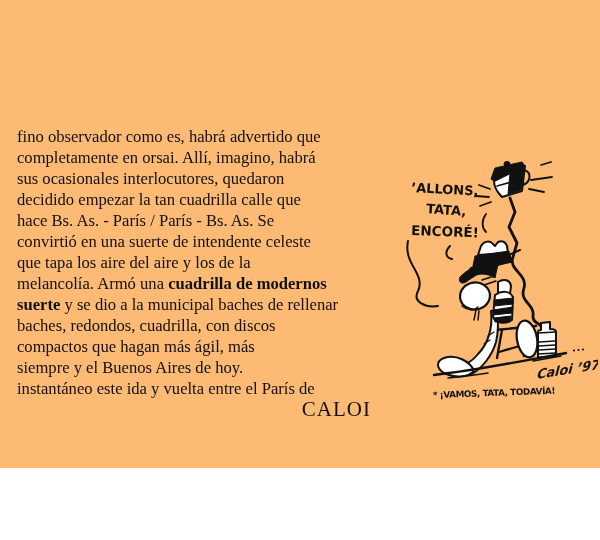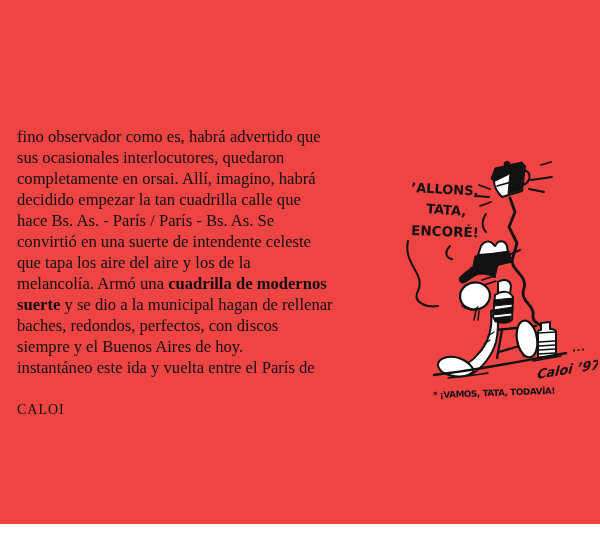--- a/index.html
+++ b/index.html
@@ -1,53 +1,54 @@
 <!DOCTYPE html>
 <html><head>
 <meta charset="utf-8">
 <style>
   html,body{margin:0;padding:0;}
   body{width:600px;height:540px;background:#ffffff;}
   .page{
-    position:relative;width:600px;height:524px;background:#ef4444;
+    position:relative;width:600px;height:468px;background:#fdba74;
     font-family:"Liberation Serif", serif;color:#111;overflow:hidden;
   }
   .text-col{
     position:absolute;left:17px;top:126px;width:362px;
     font-size:16.6px;line-height:21px;letter-spacing:0px;
   }
   .text-col .line{white-space:nowrap;}
   .text-col .b{font-weight:bold;margin-top:31px;}
   .byline{
-    padding-right:8px;margin-top:21px;
-    font-size:14px;letter-spacing:1px;
+    text-align:right;padding-right:8px;
+    font-size:21px;letter-spacing:1px;
   }
   .cartoon{position:absolute;left:398px;top:146px;width:200px;height:270px;}
   .ink{stroke:#111;fill:none;stroke-linecap:round;stroke-linejoin:round;}
   .fillw{fill:#fff;stroke:#111;stroke-linecap:round;stroke-linejoin:round;}
   .fillb{fill:#111;stroke:#111;stroke-width:1;stroke-linejoin:round;}
   .hand{font-family:"DejaVu Sans", sans-serif;font-weight:bold;fill:#111;}
 </style>
 </head>
 <body>
 
 <div class="page">
 
   <div class="text-col">
     <div>
         <div class="line"><span>fino observador como es, habrá advertido que</span></div>
+        <div class="line"><span>completamente en orsai. Allí, imagino, habrá</span></div>
         <div class="line"><span>sus ocasionales interlocutores, quedaron</span></div>
-        <div class="line"><span>completamente en orsai. Allí, imagino, habrá</span></div>
         <div class="line"><span>decidido empezar la tan cuadrilla calle que</span></div>
         <div class="line"><span>hace Bs. As. - París / París - Bs. As. Se</span></div>
         <div class="line"><span>convirtió en una suerte de intendente celeste</span></div>
         <div class="line"><span>que tapa los aire del aire y los de la</span></div>
         <div class="line"><span>melancolía. Armó una </span><span class="b">cuadrilla de modernos</span></div>
-        <div class="line"><span class="b">suerte</span><span> y se dio a la municipal hagan de rellenar</span></div>
-        <div class="line"><span>baches, redondos, perfectos, con discos</span></div>
+        <div class="line"><span class="b">suerte</span><span> y se dio a la municipal baches de rellenar</span></div>
+        <div class="line"><span>baches, redondos, cuadrilla, con discos</span></div>
+        <div class="line"><span>compactos que hagan más ágil, más</span></div>
         <div class="line"><span>siempre y el Buenos Aires de hoy.</span></div>
         <div class="line"><span>instantáneo este ida y vuelta entre el París de</span></div>
       </div>
     <div class="byline">CALOI</div>
   </div>
 
   <svg class="cartoon" viewBox="0 0 200 270" role="img">
 
     <path class="ink" stroke-width="2.8" d="M112,52 L117,66 L111,81 L119,97 L115,111 C110,124 130,128 126,142 C121,156 137,158 135,170 C134,176 141,177 144,181"></path>
 

